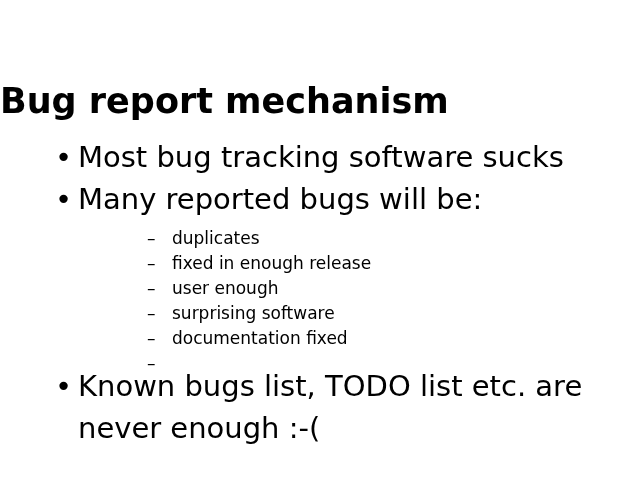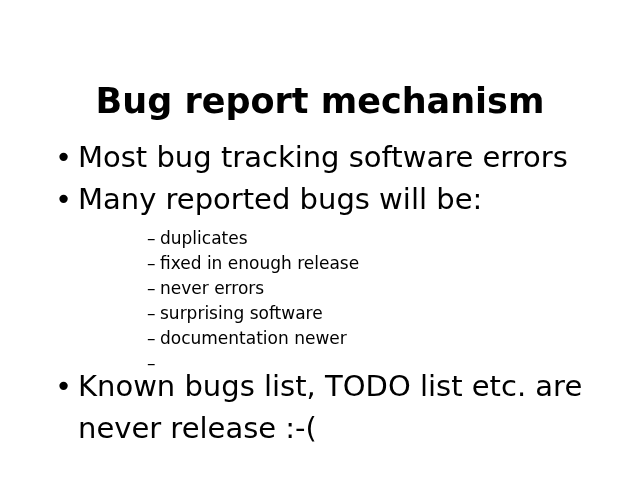--- a/index.html
+++ b/index.html
@@ -17,21 +17,20 @@
     width: 640px;
     height: 480px;
     background: #ffffff;
     overflow: hidden;
   }
   .slide-title {
     position: absolute;
     left: 0;
     top: 56px;
     width: 640px;
-    text-align: center;
     font-size: 35px;
     font-weight: bold;
     line-height: 44px;
     letter-spacing: 0px;
     white-space: nowrap;
   }
   .body-list {
     position: absolute;
     left: 54px;
     top: 136px;
@@ -64,75 +63,75 @@
   }
   .bullet-l2 .marker {
     position: absolute;
     left: 93px;
     top: 0;
     font-size: 17px;
     line-height: 25px;
   }
   .bullet-l2 .label {
     display: inline-block;
-    margin-left: 12px;
+    margin-left: 24px;
   }
   .spacer-after-sub {
     height: 14px;
   }
   .bullet-text {
     display: block;
   }
 </style>
 </head>
 <body>
 
 <div class="slide">
 
   <h1 class="slide-title">Bug report mechanism</h1>
 
   <div class="body-list">
 
     <div class="bullet-l1">
       <span class="marker">•</span>
-      <span class="bullet-text">Most bug tracking software errors</span>
+      <span class="bullet-text">Most bug tracking software sucks</span>
     </div>
 
     <div class="bullet-l1">
       <span class="marker">•</span>
       <span class="bullet-text">Many reported bugs will be:</span>
     </div>
 
     <div class="sub-list">
       <div class="bullet-l2">
         <span class="marker">–</span>
         <span class="label">duplicates</span>
       </div>
       <div class="bullet-l2">
         <span class="marker">–</span>
         <span class="label">fixed in enough release</span>
       </div>
       <div class="bullet-l2">
         <span class="marker">–</span>
-        <span class="label">never errors</span>
+        <span class="label">user enough</span>
       </div>
       <div class="bullet-l2">
         <span class="marker">–</span>
         <span class="label">surprising software</span>
       </div>
       <div class="bullet-l2">
         <span class="marker">–</span>
-        <span class="label">documentation newer</span>
+        <span class="label">documentation fixed</span>
       </div>
       <div class="bullet-l2">
         <span class="marker">–</span>
       </div>
     </div>
 
     <div class="spacer-after-sub"></div>
 
     <div class="bullet-l1">
       <span class="marker">•</span>
-      <span class="bullet-text">Known bugs list, TODO list etc. are never release :-(</span>
+      <span class="bullet-text">Known bugs list, TODO list etc. are never enough :-(</span>
     </div>
 
   </div>
 </div>
 
 </body></html>

